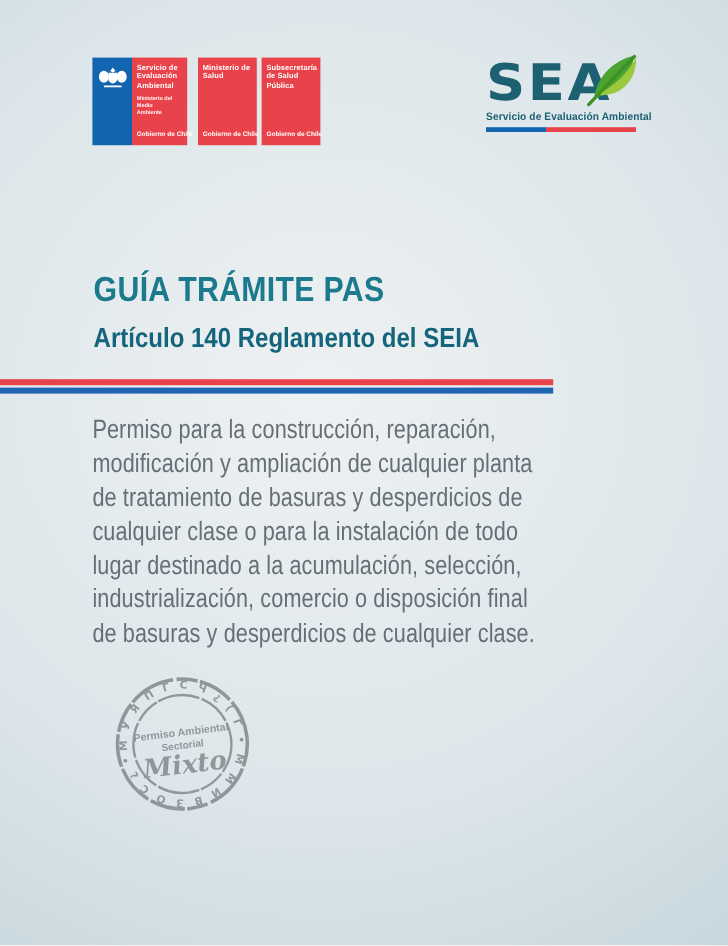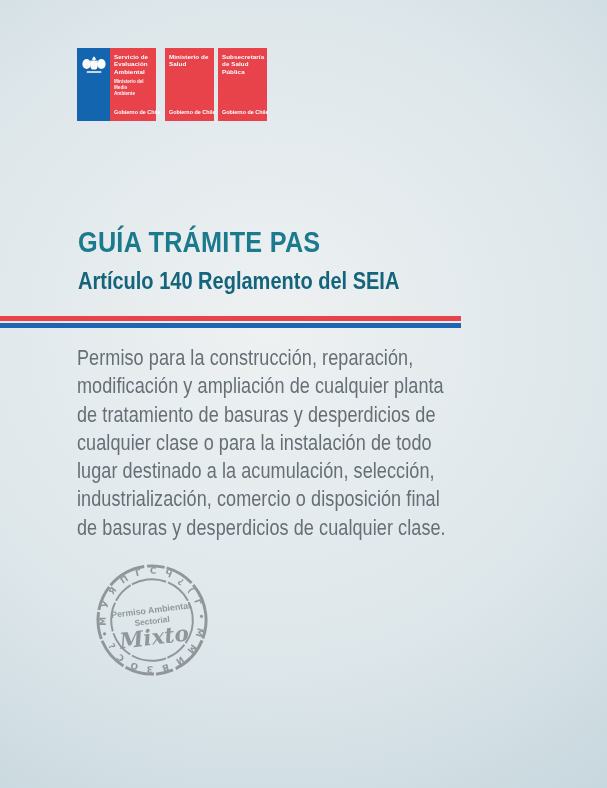--- a/index.html
+++ b/index.html
@@ -91,20 +91,35 @@
 
   <div class="gov-block gov-b3">
     <div class="gov-red-solo">
       <div class="gov-title">Subsecretaría
 de Salud
 Pública</div>
       <div class="gov-footer">Gobierno de Chile</div>
     </div>
   </div>
 
+  <div class="sea-logo">
+    <div class="sea-wordmark">
+      <span>SEA</span>
+      <svg class="sea-leaf" width="48" height="48" viewBox="0 0 40 40">
+        <path d="M35 2 C23 5 12 15 9.5 31 C25 29 34 16 35 2 Z" fill="#4da32f"></path>
+        <path d="M36.5 3.5 C31 14 23 23 11.5 29 C26.5 31.5 37 19 36.5 3.5 Z" fill="#9ac93d"></path>
+        <path d="M6 36 C15 26 26 13 35.5 2.5" stroke="#3e8f28" stroke-width="2.2" fill="none" stroke-linecap="round"></path>
+      </svg>
+    </div>
+    <div class="sea-label">Servicio de Evaluación Ambiental</div>
+    <div class="sea-bar">
+      <div class="sea-bar-blue"></div>
+      <div class="sea-bar-red"></div>
+    </div>
+  </div>
 
   <div class="title-block">
     <div class="doc-title">GUÍA TRÁMITE PAS</div>
     <div class="doc-subtitle">Artículo 140 Reglamento del SEIA</div>
   </div>
 
   <div class="rule">
     <div class="rule-red"></div>
     <div class="rule-gap"></div>
     <div class="rule-blue"></div>

